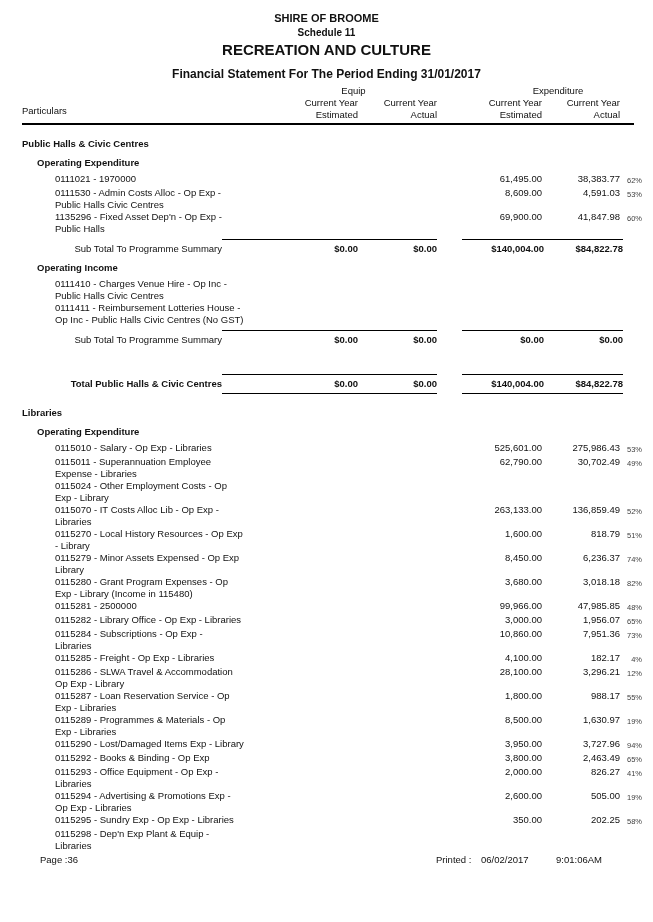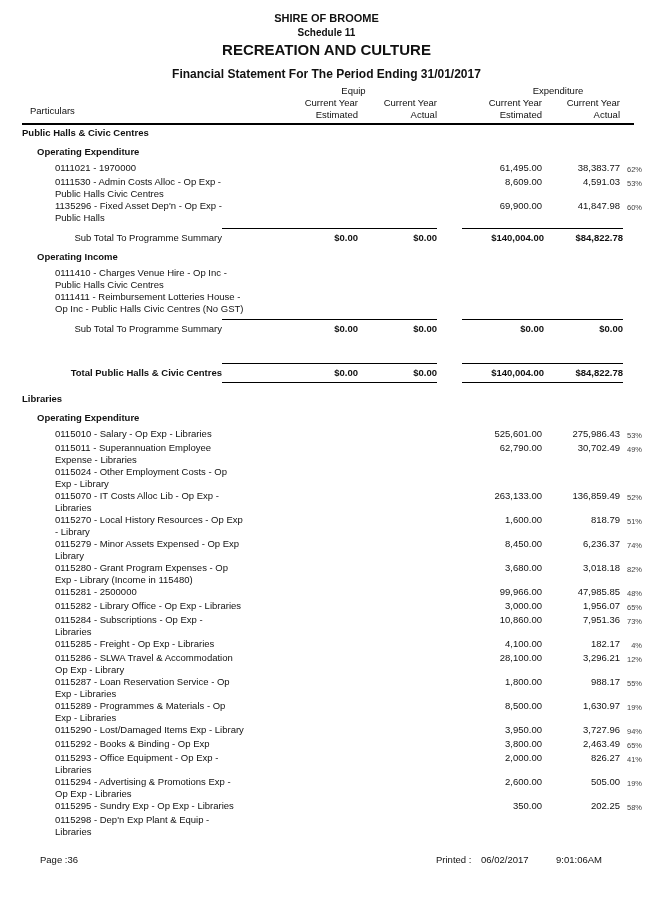--- a/index.html
+++ b/index.html
@@ -27,28 +27,28 @@
   .hc { flex: none; }
   .h-label { width: 268px; }
   .h-ie { width: 68px; text-align: right; }
   .h-ia { width: 79px; text-align: right; }
   .h-gap { width: 23px; }
   .h-ee { width: 82px; text-align: right; }
   .h-ea { width: 78px; text-align: right; }
   .h-pct { width: 24px; }
   .h-ispan { width: 147px; text-align: center; transform: translateX(-10px); }
   .h-espan { width: 160px; text-align: center; transform: translateX(18px); }
-  .particulars { position: absolute; left: 8px; bottom: 7px; font-size: 9.5px; }
+  .particulars { position: absolute; left: 0; bottom: 7px; font-size: 9.5px; }
 
   
   .rows { width: 623px; }
   .row { display: flex; align-items: flex-start; line-height: 12px; font-size: 9.5px; }
   .row > div { flex: none; }
 
-  .group    { margin-top: 2px; margin-bottom: 4px; font-weight: bold; align-items: flex-end; }
+  .group    { margin-top: 13px; margin-bottom: 4px; font-weight: bold; align-items: flex-end; }
   .subgroup { margin-top: 7px;  margin-bottom: 4px; font-weight: bold; padding-left: 15px; }
   .c-glabel { white-space: pre-line; }
 
   .account .c-label { width: 268px; padding-left: 33px; white-space: pre-line; }
   .c-num { text-align: right; }
   .account .ie { width: 68px; }
   .account .ia { width: 79px; }
   .c-gap { width: 23px; }
   .account .ee { width: 82px; }
   .account .ea { width: 78px; }

